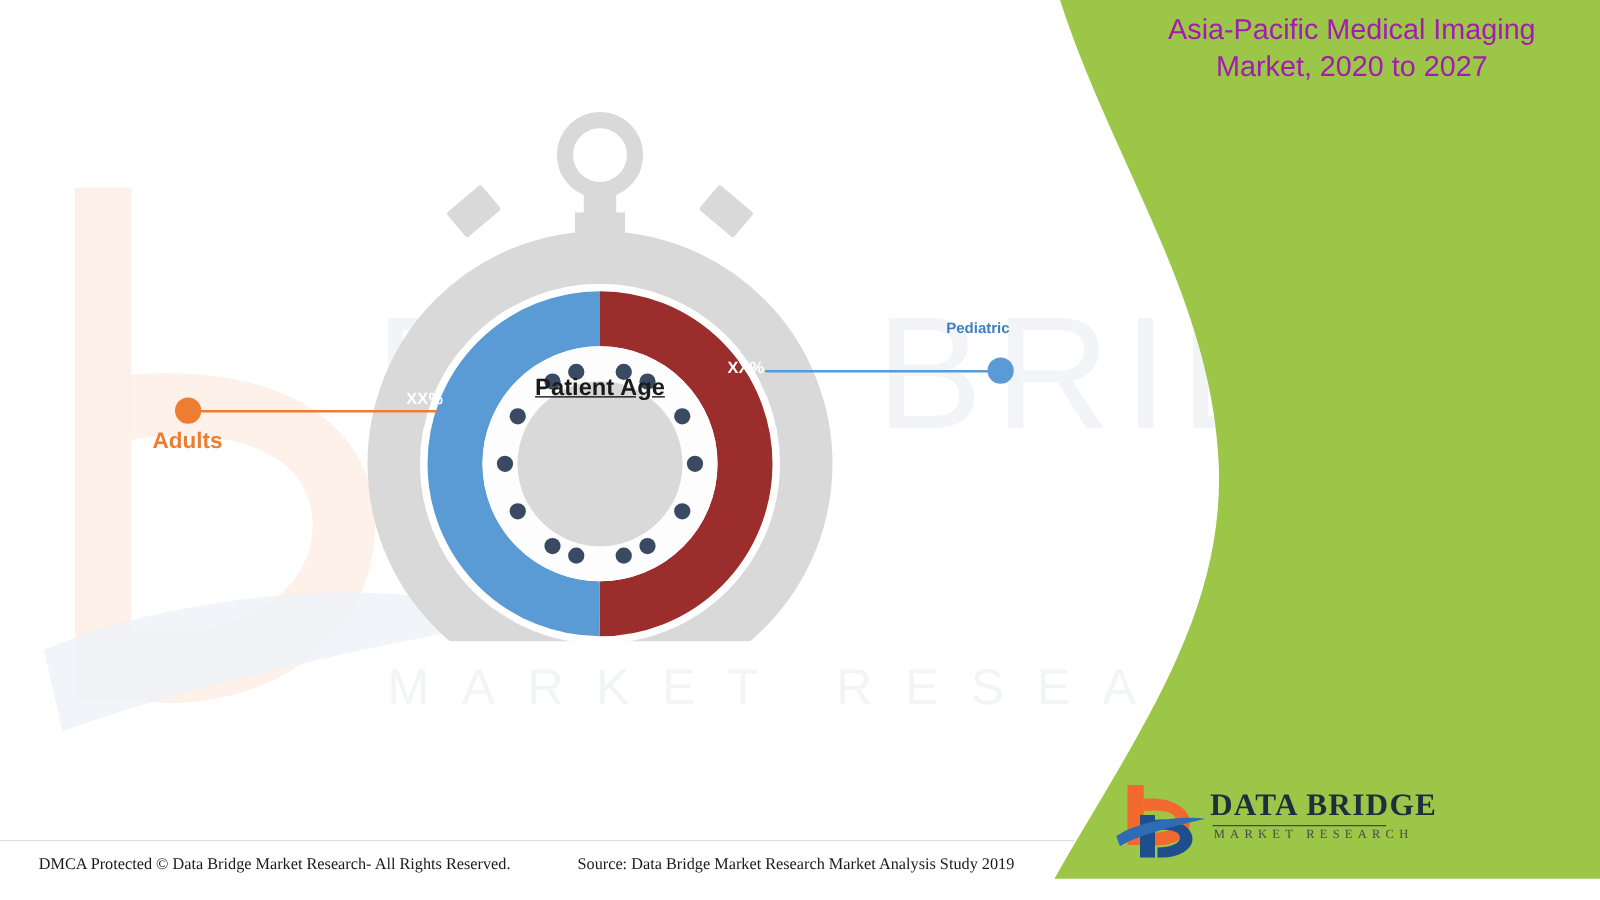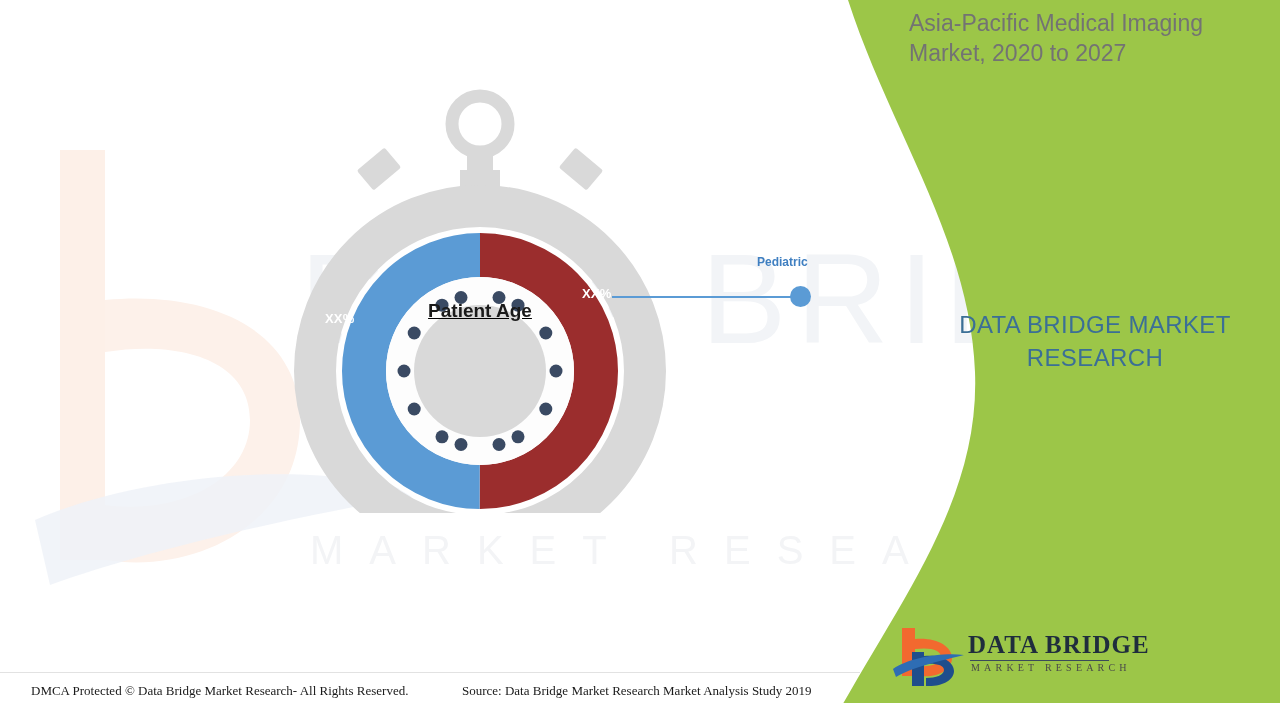--- a/index.html
+++ b/index.html
@@ -53,22 +53,22 @@
     left: 0; top: 0;
     width: 1280px; height: 720px;
     z-index: 1;
   }
 
   .panel-title {
     position: absolute;
     right: 26px;
     top: 8px;
     width: 345px;
-    text-align: left;
-    color: #737373;
+    text-align: center;
+    color: #a21caf;
     font-size: 23px;
     line-height: 30px;
     font-weight: 400;
     z-index: 4;
   }
 
   .hex-group {
     position: absolute;
     left: 985px;
     top: 140px;
@@ -321,21 +321,20 @@
              L 1280 0
              L 1280 720
              L 834 720
              C 900 600, 980 500, 975 372
              C 970 240, 890 130, 848 0 Z" fill="#9CC648"></path>
   </svg>
 
   <div class="panel-title">Asia-Pacific Medical Imaging Market, 2020 to 2027</div>
 
 
-  <div class="dbmr-brand">DATA BRIDGE MARKET RESEARCH</div>
 
   <div class="logo-block">
     <svg width="78" height="66" viewBox="0 0 78 66">
       <path d="M12 6 L12 54 L25 54 L25 6 Z" fill="#F2692F"></path>
       <path d="M25 17 C 46 15, 62 24, 62 36 C 62 48, 48 56, 30 54 L30 44
                C 42 45, 51 41, 51 35 C 51 28, 41 25, 25 27 Z" fill="#F2692F"></path>
       <path d="M22 30 L22 64 L34 64 L34 30 Z" fill="#1F4E8C"></path>
       <path d="M34 34 C 52 32, 64 40, 64 49 C 64 58, 52 65, 36 64 L36 56
                C 46 56, 54 53, 54 48 C 54 43, 46 41, 34 42 Z" fill="#1F4E8C"></path>
       <path d="M3 47 C 18 36, 52 30, 74 33 C 54 38, 22 45, 6 55 Z" fill="#2E6DB4"></path>
@@ -387,20 +386,25 @@
 
       <circle cx="191" cy="283" r="66" fill="#D9D9D9"></circle>
     </svg>
     <div class="center-label">
       <span>Patient Age</span>
     </div>
     <div class="pct-left">XX%</div>
     <div class="pct-right">XX%</div>
   </div>
 
+  <div class="callout-adults">
+    <div class="line"></div>
+    <div class="dot"></div>
+    <div class="txt">Adults</div>
+  </div>
 
   <div class="callout-ped">
     <div class="line"></div>
     <div class="dot"></div>
     <div class="txt">Pediatric</div>
   </div>
 
   <div class="footer-strip"></div>
   <div class="footer-rule"></div>
   <div class="footer-left">DMCA Protected © Data Bridge Market Research- All Rights Reserved.</div>

